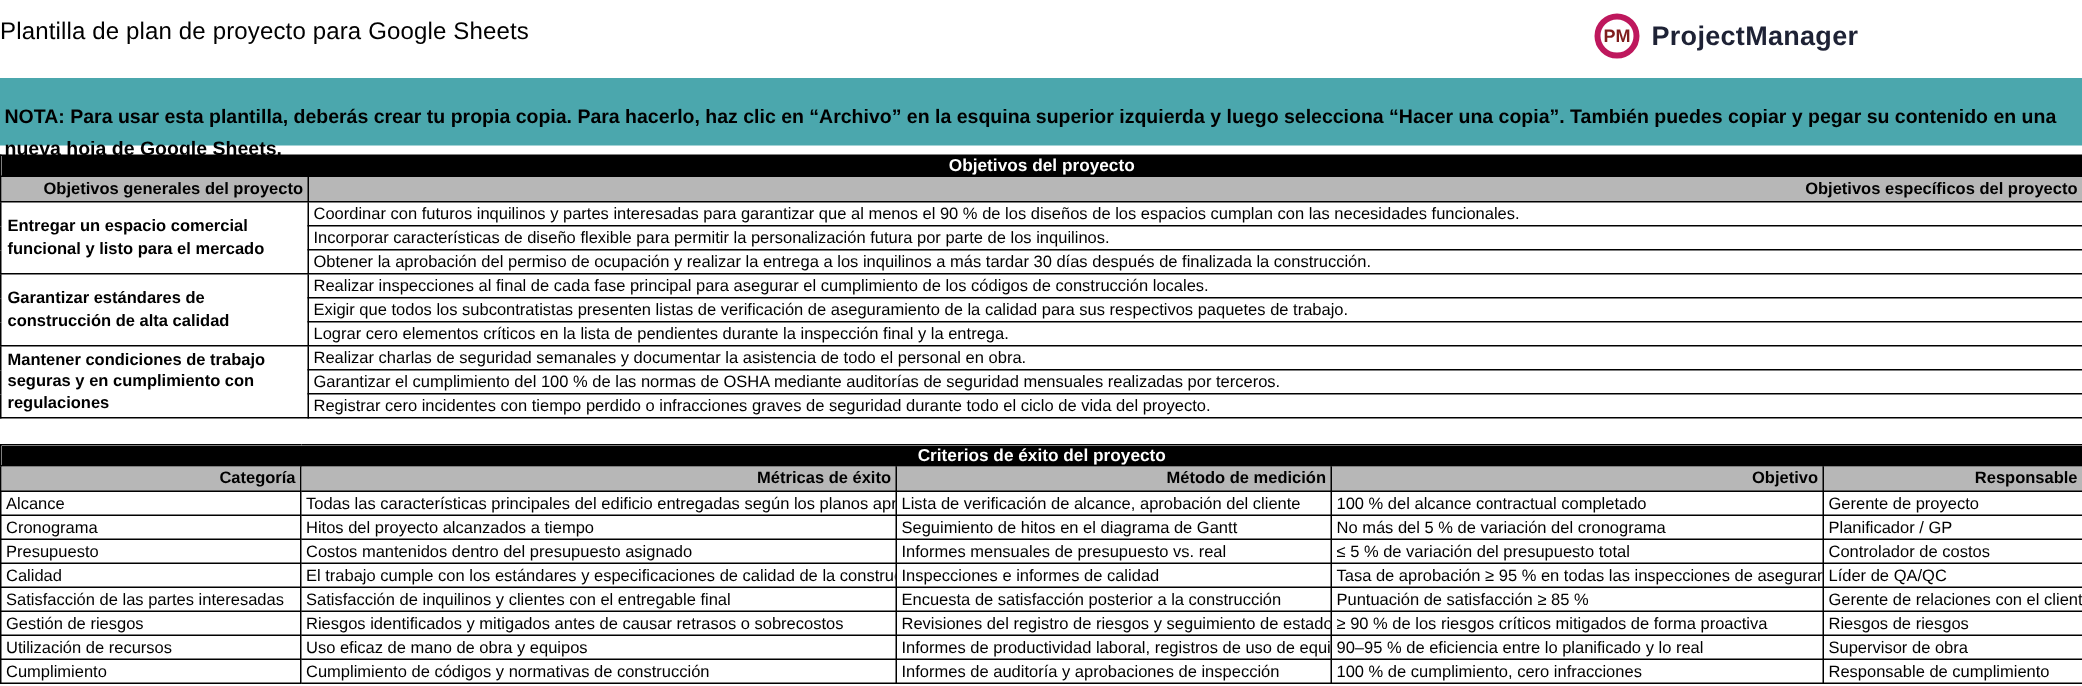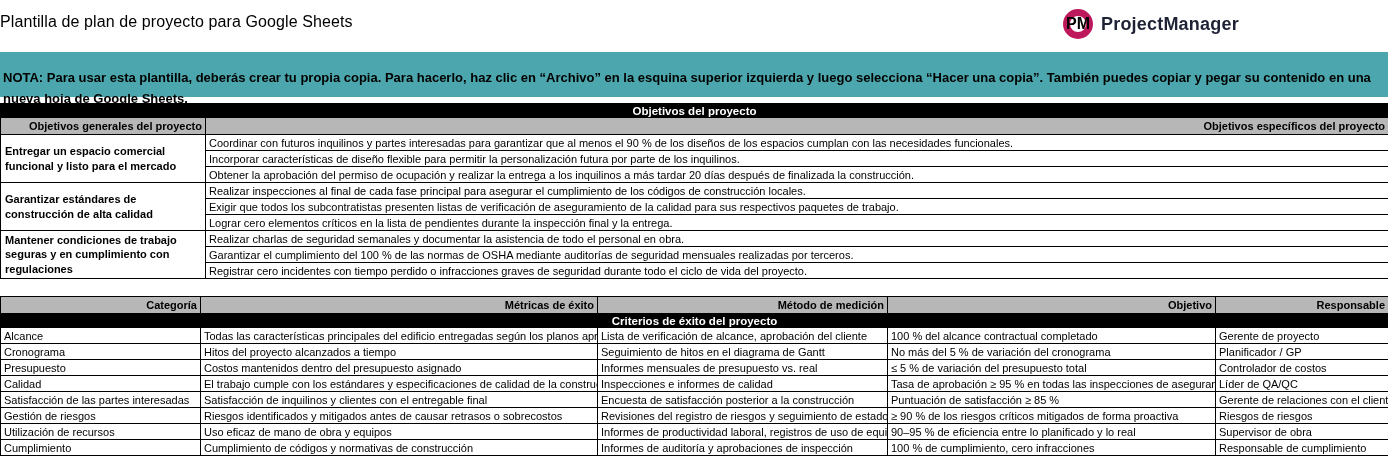--- a/index.html
+++ b/index.html
@@ -9,23 +9,23 @@
     font-family:"Liberation Sans", sans-serif; color:#000;
   }
   
   .page-header { position:relative; height:52px; }
   .page-title {
     text-align:left; font-size:16px; font-weight:normal; padding-top:13px;
     letter-spacing:0.1px;
   }
   .logo { position:absolute; left:1063px; top:9px; display:flex; align-items:center; gap:8px; }
   .logo-mark {
-    width:30px; height:30px; border:7px solid #be185d; border-radius:50%;
+    width:30px; height:30px; border:4px solid #be185d; border-radius:50%;
     display:flex; align-items:center; justify-content:center;
-    font-weight:bold; font-size:16px; color:#000000;
+    font-weight:bold; font-size:12px; color:#7f1d1d;
   }
   .logo-text { font-size:18px; font-weight:bold; color:#1e2235; letter-spacing:0.2px; }
   
   .note {
     height:45px; background:#4ba7ad; color:#000000;
     font-weight:bold; font-size:13px; line-height:1.6; padding:16px 3px;
   }
   
   table { border-collapse:collapse; width:1388px; table-layout:fixed; }
   td, th { border:1px solid #000; font-size:11px; padding:0 3px; height:16px; overflow:hidden; }
@@ -66,21 +66,21 @@
     <td class="col-header">Objetivos específicos del proyecto</td>
   </tr>
   <tr>
     <td class="general-cell" rowspan="3">Entregar un espacio comercial funcional y listo para el mercado</td>
     <td class="cell-nowrap">Coordinar con futuros inquilinos y partes interesadas para garantizar que al menos el 90 % de los diseños de los espacios cumplan con las necesidades funcionales.</td>
   </tr>
   <tr>
         <td class="cell-nowrap">Incorporar características de diseño flexible para permitir la personalización futura por parte de los inquilinos.</td>
       </tr>
   <tr>
-        <td class="cell-nowrap">Obtener la aprobación del permiso de ocupación y realizar la entrega a los inquilinos a más tardar 20 días después de finalizada la construcción.</td>
+        <td class="cell-nowrap">Obtener la aprobación del permiso de ocupación y realizar la entrega a los inquilinos a más tardar 30 días después de finalizada la construcción.</td>
       </tr>
   <tr>
     <td class="general-cell" rowspan="3">Garantizar estándares de construcción de alta calidad</td>
     <td class="cell-nowrap">Realizar inspecciones al final de cada fase principal para asegurar el cumplimiento de los códigos de construcción locales.</td>
   </tr>
   <tr>
         <td class="cell-nowrap">Exigir que todos los subcontratistas presenten listas de verificación de aseguramiento de la calidad para sus respectivos paquetes de trabajo.</td>
       </tr>
   <tr>
         <td class="cell-nowrap">Lograr cero elementos críticos en la lista de pendientes durante la inspección final y la entrega.</td>
@@ -101,28 +101,28 @@
 <table class="criteria-table">
   <colgroup>
     <col style="width:200px">
       <col style="width:397px">
       <col style="width:290px">
       <col style="width:328px">
       <col style="width:173px">
   </colgroup>
   <tbody>
       <tr>
+    <td colspan="5" class="table-title-cell">Criterios de éxito del proyecto</td>
+  </tr>
+  <tr>
     <td class="col-header">Categoría</td>
     <td class="col-header">Métricas de éxito</td>
     <td class="col-header">Método de medición</td>
     <td class="col-header">Objetivo</td>
     <td class="col-header">Responsable</td>
-  </tr>
-  <tr>
-    <td colspan="5" class="table-title-cell">Criterios de éxito del proyecto</td>
   </tr>
   <tr>
     <td class="cell-nowrap">Alcance</td>
     <td class="cell-nowrap">Todas las características principales del edificio entregadas según los planos aprobados</td>
     <td class="cell-nowrap">Lista de verificación de alcance, aprobación del cliente</td>
     <td class="cell-nowrap">100 % del alcance contractual completado</td>
     <td class="cell-nowrap">Gerente de proyecto</td>
   </tr>
   <tr>
     <td class="cell-nowrap">Cronograma</td>

